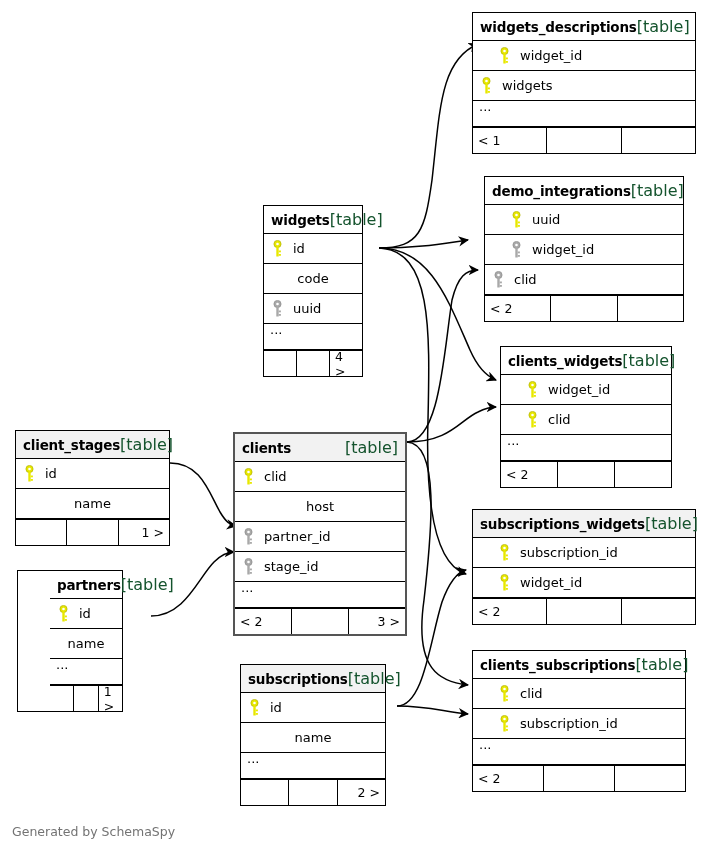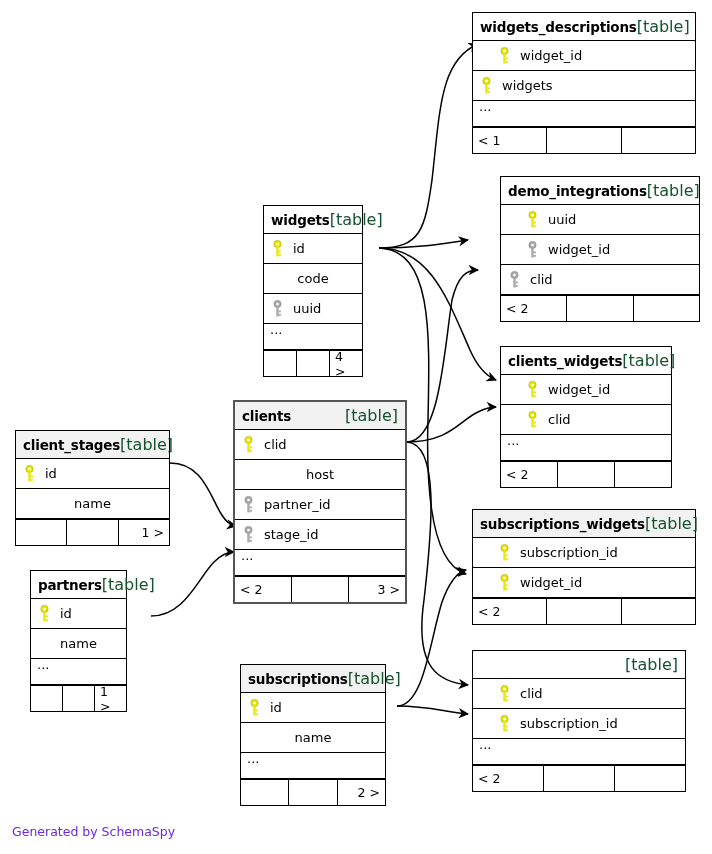--- a/index.html
+++ b/index.html
@@ -21,21 +21,21 @@
     width: 712px; height: 854px;
     pointer-events: none;
   }
 
   .table-box {
     position: absolute;
     border: 1px solid #000000;
     background: #ffffff;
     z-index: 3;
   }
-  .table-box.emphasis { border: 2px solid #555555; }
+  .table-box.emphasis { border: 2px solid #555555; margin-top: 32px; }
 
   .tbl-header {
     height: 28px;
     background: #f2f2f2;
     border-bottom: 1px solid #000000;
     display: flex;
     align-items: center;
     padding: 0 7px;
     white-space: nowrap;
   }
@@ -103,21 +103,21 @@
   }
   .fcell:last-child { border-right: none; }
   .fcell.l { justify-content: flex-start; }
   .fcell.r { justify-content: flex-end; }
 
   #caption {
     position: absolute;
     left: 12px;
     top: 824px;
     font-size: 12.5px;
-    color: #6d28d9;
+    color: #737373;
     white-space: nowrap;
   }
 </style>
 </head>
 <body>
 
 <div id="canvas">
 
   <svg id="edges" viewBox="0 0 712 854" xmlns="http://www.w3.org/2000/svg">
     <defs>
@@ -173,21 +173,21 @@
         </div>
         <div class="row ellipsis">
           <span class="row-name">...</span>
         </div>
         <div class="footer">
           <div class="fcell l">&lt; 1</div>
           <div class="fcell l"></div>
           <div class="fcell r"></div>
         </div>
       </div>
-      <div class="table-box" style="left: 484px; top: 176px; width: 200px; margin-left: 16px;">
+      <div class="table-box" style="left: 484px; top: 176px; width: 200px;">
         <div class="tbl-header plain">
           <span class="tbl-name">demo_integrations</span>
           <span class="tbl-tag right">[table]</span>
         </div>
         <div class="row" style="padding-left:26px;">
           <svg class="keyicon" viewBox="0 0 11 18">
             <circle cx="5.5" cy="4" r="3.6" fill="#e8e800" stroke="#b0b000" stroke-width="0.7"></circle>
             <circle cx="5.5" cy="4" r="1.3" fill="#ffffff"></circle>
             <rect x="4.3" y="6.5" width="2.4" height="10" fill="#e8e800"></rect>
             <rect x="6.7" y="10.5" width="2.2" height="1.8" fill="#e8e800"></rect>
@@ -387,21 +387,21 @@
             <rect x="6.7" y="14" width="2.2" height="1.8" fill="#e8e800"></rect>
           </svg>
           <span class="row-name">widget_id</span>
         </div>
         <div class="footer">
           <div class="fcell l">&lt; 2</div>
           <div class="fcell l"></div>
           <div class="fcell r"></div>
         </div>
       </div>
-      <div class="table-box" style="left: 30px; top: 570px; width: 97px;">
+      <div class="table-box" style="left: 17px; top: 570px; width: 106px; padding-left: 32px;">
         <div class="tbl-header plain">
           <span class="tbl-name">partners</span>
           <span class="tbl-tag right">[table]</span>
         </div>
         <div class="row" style="">
           <svg class="keyicon" viewBox="0 0 11 18">
             <circle cx="5.5" cy="4" r="3.6" fill="#e8e800" stroke="#b0b000" stroke-width="0.7"></circle>
             <circle cx="5.5" cy="4" r="1.3" fill="#ffffff"></circle>
             <rect x="4.3" y="6.5" width="2.4" height="10" fill="#e8e800"></rect>
             <rect x="6.7" y="10.5" width="2.2" height="1.8" fill="#e8e800"></rect>
@@ -416,20 +416,21 @@
           <span class="row-name">...</span>
         </div>
         <div class="footer">
           <div class="fcell l"></div>
           <div class="fcell l"></div>
           <div class="fcell r">1 &gt;</div>
         </div>
       </div>
       <div class="table-box" style="left: 472px; top: 650px; width: 214px;">
         <div class="tbl-header plain">
+          <span class="tbl-name">clients_subscriptions</span>
           <span class="tbl-tag right">[table]</span>
         </div>
         <div class="row" style="padding-left:26px;">
           <svg class="keyicon" viewBox="0 0 11 18">
             <circle cx="5.5" cy="4" r="3.6" fill="#e8e800" stroke="#b0b000" stroke-width="0.7"></circle>
             <circle cx="5.5" cy="4" r="1.3" fill="#ffffff"></circle>
             <rect x="4.3" y="6.5" width="2.4" height="10" fill="#e8e800"></rect>
             <rect x="6.7" y="10.5" width="2.2" height="1.8" fill="#e8e800"></rect>
             <rect x="6.7" y="14" width="2.2" height="1.8" fill="#e8e800"></rect>
           </svg>

